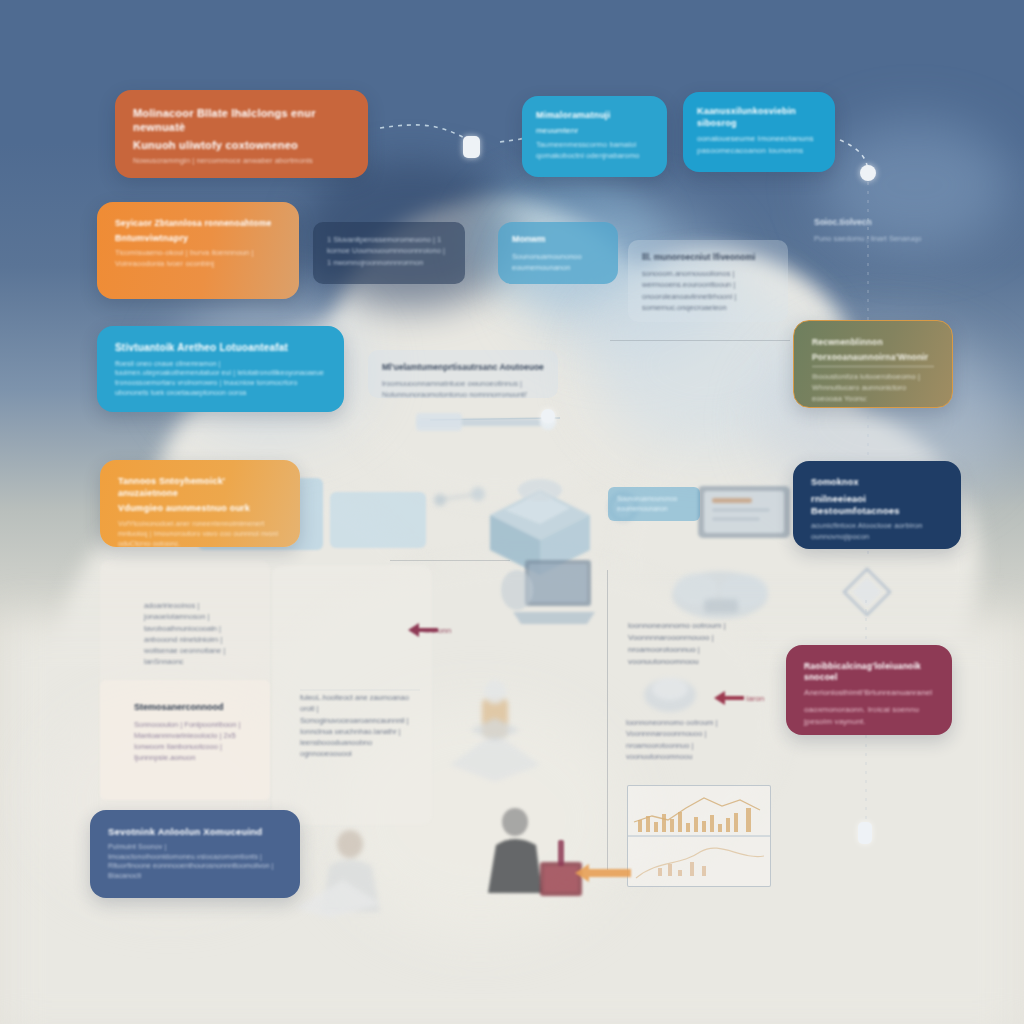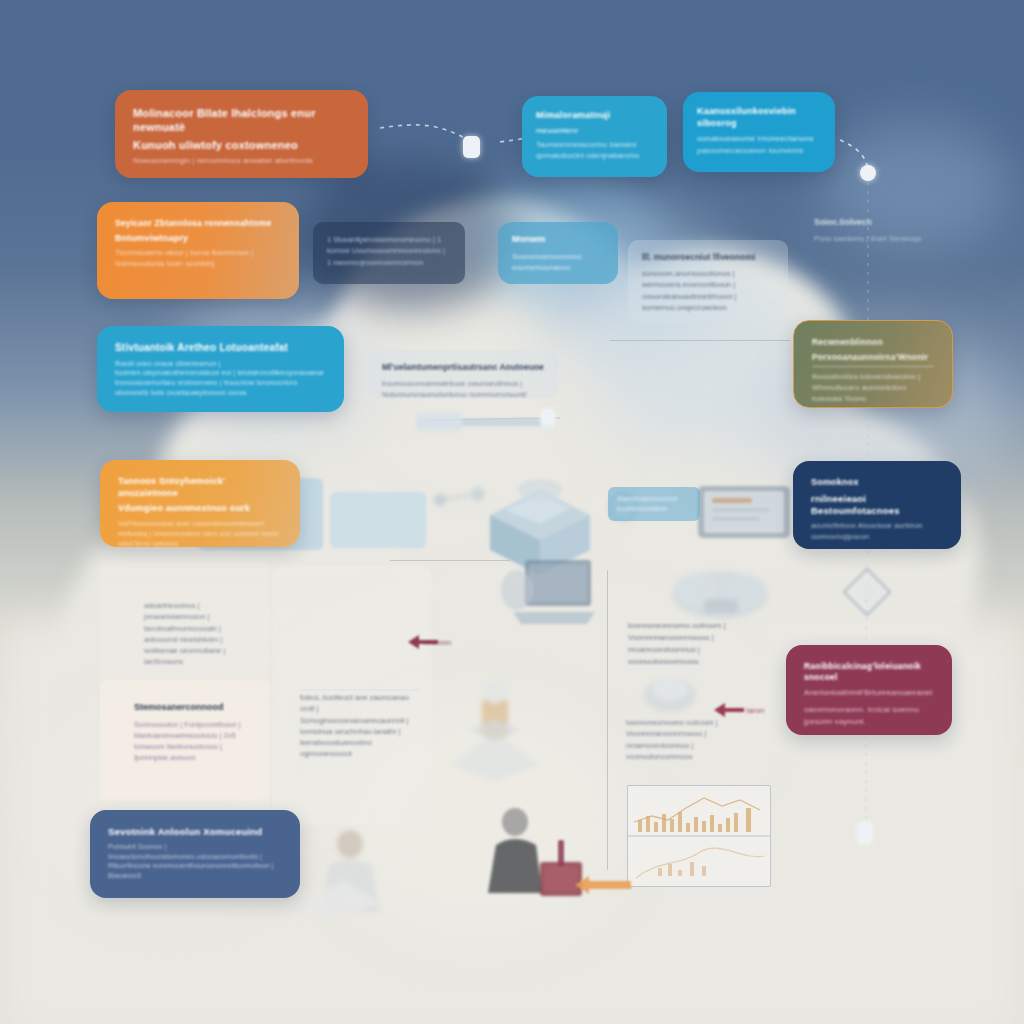--- a/index.html
+++ b/index.html
@@ -50,21 +50,21 @@
     border-radius:10px;padding:12px 14px;
   }
   .panel .pt{font-weight:bold;filter:blur(1.1px);line-height:1.3;margin:0 0 5px 0;}
   .panel .ps{filter:blur(1.2px);line-height:1.5;margin:0;opacity:.8;}
 
   
   .node{position:absolute;border-radius:5px;background:#eef2f6;
         box-shadow:0 0 6px rgba(255,255,255,.65);filter:blur(.5px);}
   .dline{position:absolute;pointer-events:none;}
 
-  .arrow{position:absolute;filter:blur(.8px);margin-top:12px;}
+  .arrow{position:absolute;filter:blur(.8px);}
 
   
   .ill{position:absolute;filter:blur(1.6px);opacity:.85;}
   .illh{position:absolute;filter:blur(2.6px);opacity:.6;}
 
   .vline{position:absolute;width:1px;background:rgba(120,130,140,.35);filter:blur(.6px);}
   .hline{position:absolute;height:1px;background:rgba(120,130,140,.32);filter:blur(.6px);}
 </style>
 </head>
 <body>

